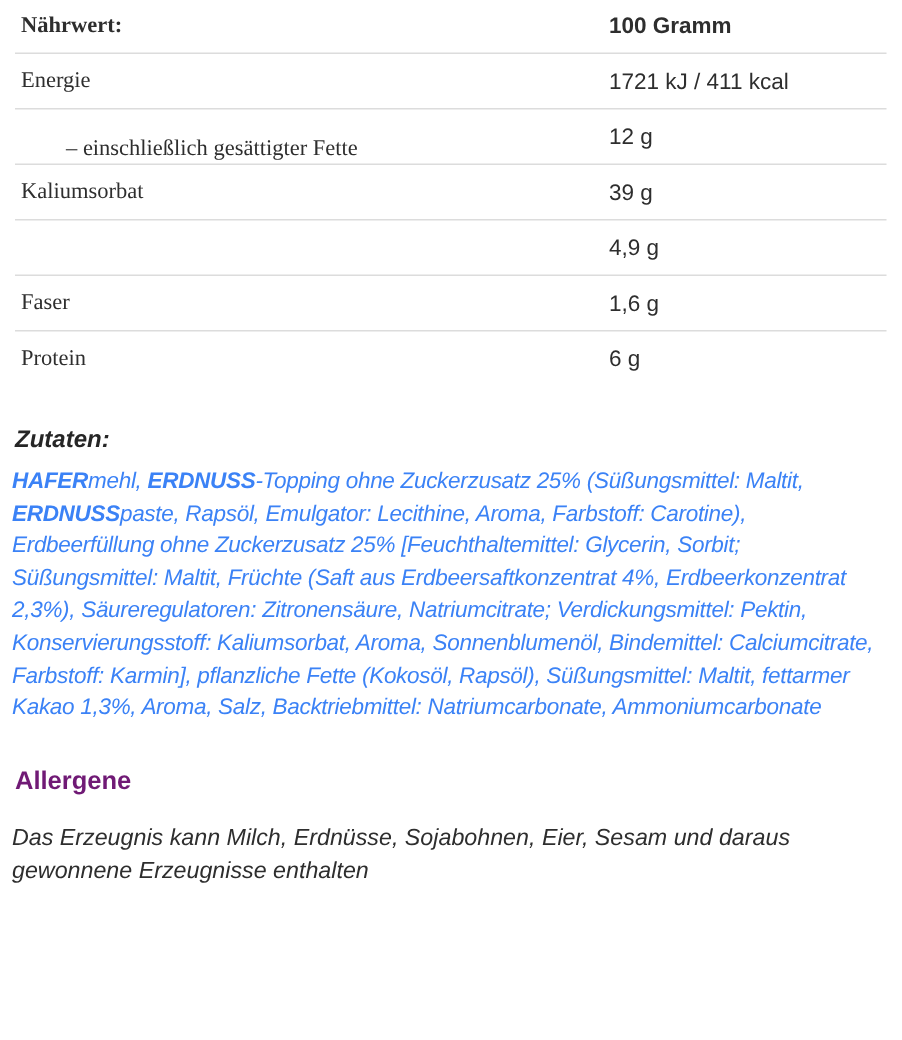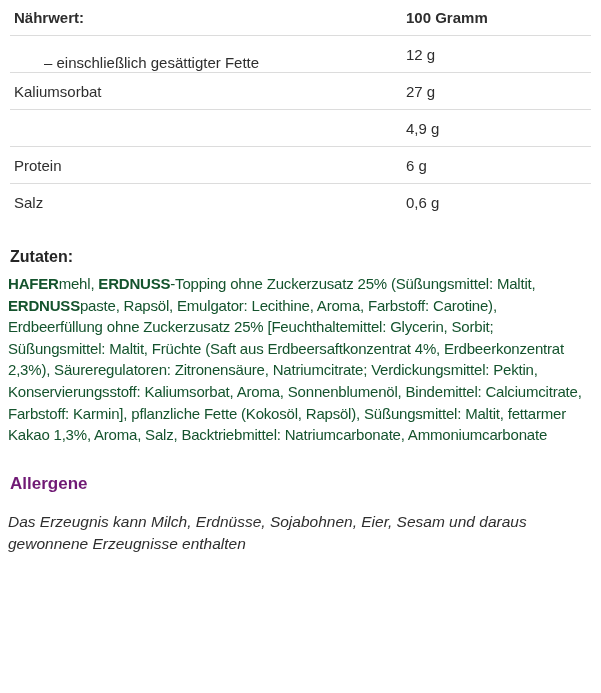--- a/index.html
+++ b/index.html
@@ -16,38 +16,38 @@
   .nrow {
     position: relative;
     display: flex;
     align-items: center;
     height: 37px;
     border-bottom: 1px solid #dcdcdc;
     font-size: 15px;
   }
   .nrow:last-child { border-bottom: none; }
   .nrow.header { font-weight: bold; height: 36px; }
-  .nrow .label { padding-left: 4px; white-space: nowrap; }
+  .nrow .label { padding-left: 4px; white-space: nowrap; font-family: Liberation Serif, serif; }
   .nrow.indent .label { padding-left: 34px; margin-top: 16px; }
   .nrow .value { position: absolute; left: 396px; white-space: nowrap; }
   
-  .ingredients { margin: 27px 8px 0 8px; }
+  .ingredients { margin: 27px 8px 0 8px; font-style: italic; }
   .ingredients h2 {
     margin: 0 0 7px 2px;
     font-size: 16px;
     font-weight: bold;
     color: #262626;
   }
   .ingredients p {
     margin: 0;
     width: 586px;
     font-size: 15px;
     line-height: 21.6px;
     letter-spacing: -0.2px;
-    color: #14532d;
+    color: #3b82f6;
   }
   
   .allergens { margin: 28px 8px 0 8px; }
   .allergens h2 {
     margin: 0 0 0 2px;
     font-size: 17px;
     font-weight: bold;
     color: #701a75;
   }
   .allergens p {
@@ -61,38 +61,42 @@
 </style>
 </head>
 <body>
 
 <div class="ntable">
   <div class="nrow header">
     <span class="label">Nährwert:</span>
     <span class="value">100 Gramm</span>
   </div>
 
+<div class="nrow">
+    <span class="label">Energie</span>
+    <span class="value">1721 kJ / 411 kcal</span>
+  </div>
     <div class="nrow indent">
     <span class="label">– einschließlich gesättigter Fette</span>
     <span class="value">12 g</span>
   </div>
     <div class="nrow">
     <span class="label">Kaliumsorbat</span>
-    <span class="value">27 g</span>
+    <span class="value">39 g</span>
   </div>
     <div class="nrow indent">
     <span class="value">4,9 g</span>
   </div>
     <div class="nrow">
+    <span class="label">Faser</span>
+    <span class="value">1,6 g</span>
+  </div>
+    <div class="nrow">
     <span class="label">Protein</span>
     <span class="value">6 g</span>
-  </div>
-    <div class="nrow">
-    <span class="label">Salz</span>
-    <span class="value">0,6 g</span>
   </div>
   </div>
 
 <section class="ingredients">
   <h2>Zutaten:</h2>
   <p><span style="font-weight: bold;">HAFER</span><span>mehl, </span><span style="font-weight: bold;">ERDNUSS</span><span>-Topping ohne Zuckerzusatz 25% (Süßungsmittel: Maltit, </span><span style="font-weight: bold;">ERDNUSS</span><span>paste, Rapsöl, Emulgator: Lecithine, Aroma, Farbstoff: Carotine), Erdbeerfüllung ohne Zuckerzusatz 25% [Feuchthaltemittel: Glycerin, Sorbit; Süßungsmittel: Maltit, Früchte (Saft aus Erdbeersaftkonzentrat 4%, Erdbeerkonzentrat 2,3%), Säureregulatoren: Zitronensäure, Natriumcitrate; Verdickungsmittel: Pektin, Konservierungsstoff: Kaliumsorbat, Aroma, Sonnenblumenöl, Bindemittel: Calciumcitrate, Farbstoff: Karmin], pflanzliche Fette (Kokosöl, Rapsöl), Süßungsmittel: Maltit, fettarmer Kakao 1,3%, Aroma, Salz, Backtriebmittel: Natriumcarbonate, Ammoniumcarbonate</span></p>
 </section>
 
 <section class="allergens">
   <h2>Allergene</h2>

